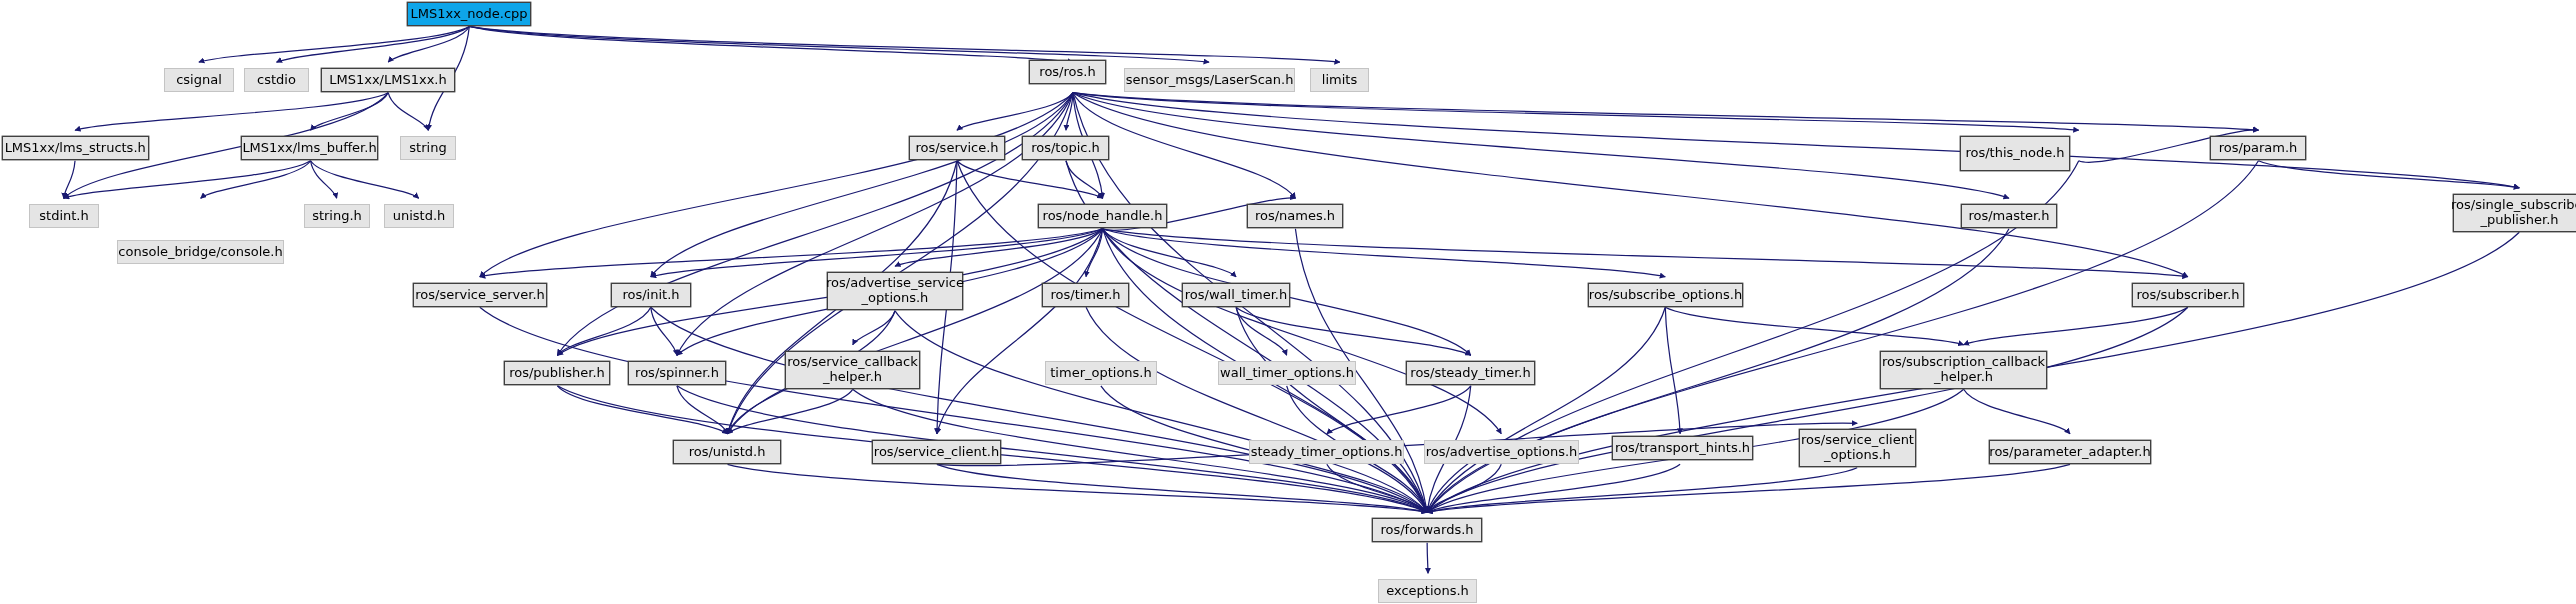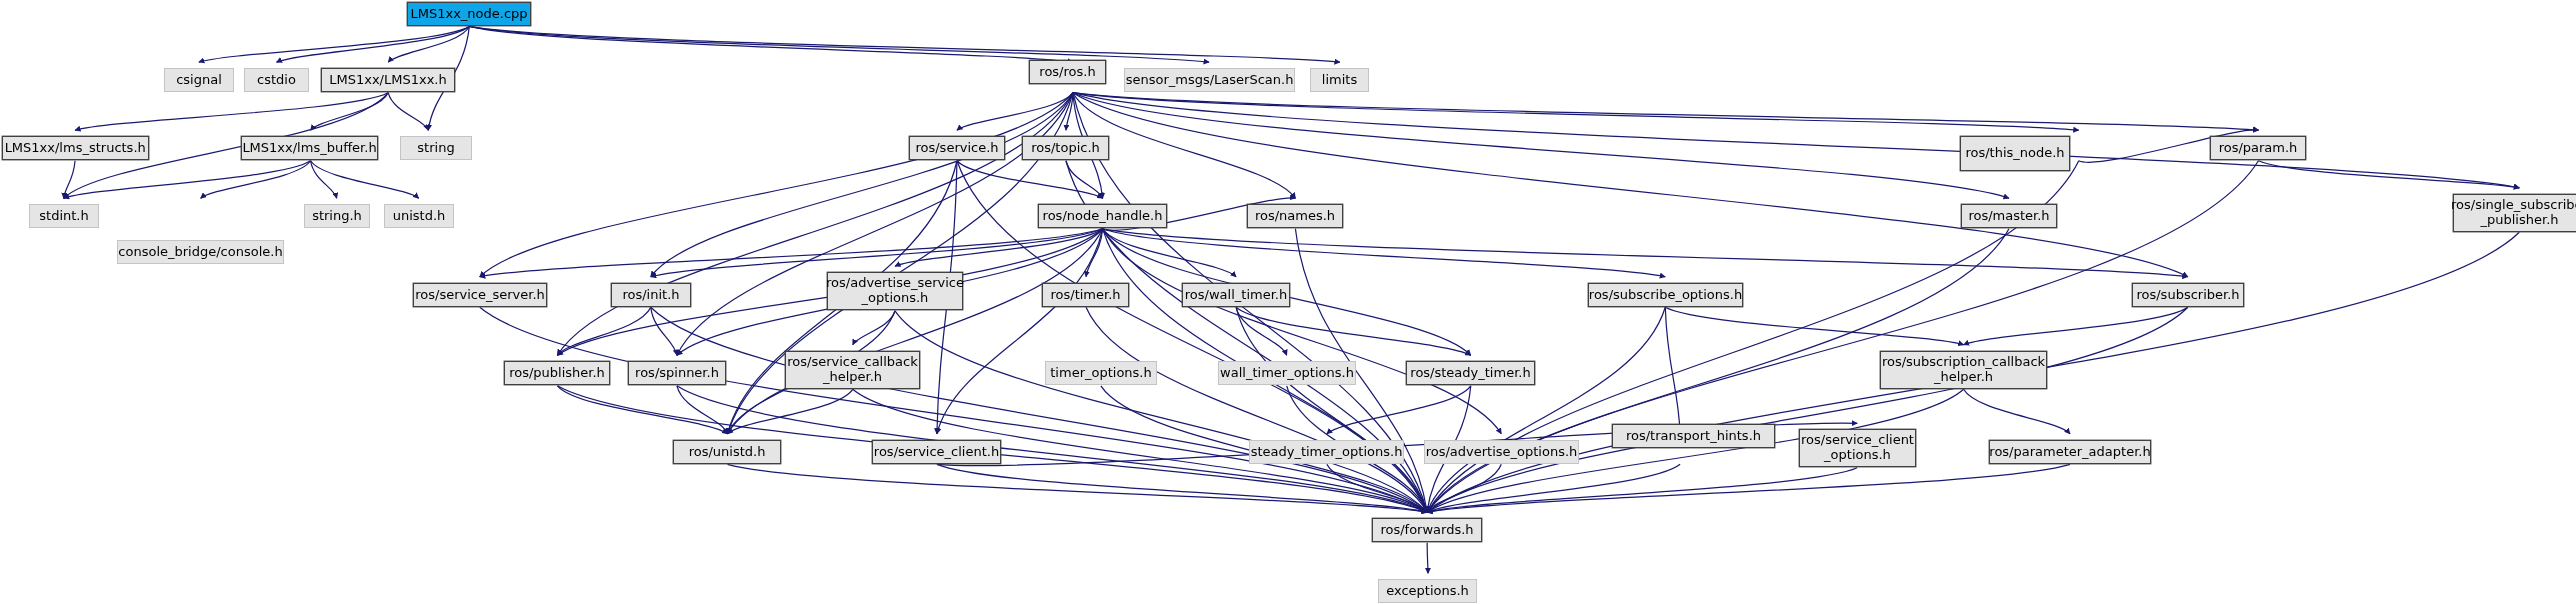--- a/index.html
+++ b/index.html
@@ -162,21 +162,21 @@
   <div id="node-layer">
       <div class="node root" style="left: 407px; top: 1.7px; width: 124px; height: 24.4px;">LMS1xx_node.cpp</div>
       <div class="node" style="left: 164px; top: 68px; width: 70px; height: 24.4px;">csignal</div>
       <div class="node" style="left: 244px; top: 68px; width: 65px; height: 24.4px;">cstdio</div>
       <div class="node strong" style="left: 321px; top: 68px; width: 134px; height: 24.4px;">LMS1xx/LMS1xx.h</div>
       <div class="node strong" style="left: 1029px; top: 60px; width: 77px; height: 24.4px;">ros/ros.h</div>
       <div class="node" style="left: 1124px; top: 68px; width: 171px; height: 24.4px;">sensor_msgs/LaserScan.h</div>
       <div class="node" style="left: 1310px; top: 68px; width: 59px; height: 24.4px;">limits</div>
       <div class="node strong" style="left: 1.7px; top: 136px; width: 147px; height: 24.4px;">LMS1xx/lms_structs.h</div>
       <div class="node strong" style="left: 241px; top: 136px; width: 137px; height: 24.4px;">LMS1xx/lms_buffer.h</div>
-      <div class="node" style="left: 400px; top: 136px; width: 72px; height: 24.4px;">string</div>
+      <div class="node" style="left: 400px; top: 136px; width: 56px; height: 24.4px;">string</div>
       <div class="node strong" style="left: 909px; top: 136px; width: 96px; height: 24.4px;">ros/service.h</div>
       <div class="node strong" style="left: 1022px; top: 136px; width: 87px; height: 24.4px;">ros/topic.h</div>
       <div class="node strong" style="left: 1924px; top: 136px; width: 110px; height: 35px; margin-left: 36px;">ros/this_node.h</div>
       <div class="node strong" style="left: 2210px; top: 136px; width: 96px; height: 24.4px;">ros/param.h</div>
       <div class="node" style="left: 29px; top: 204px; width: 70px; height: 24.4px;">stdint.h</div>
       <div class="node" style="left: 117px; top: 204px; width: 167px; height: 24.4px; margin-top: 36px;">console_bridge/console.h</div>
       <div class="node" style="left: 304px; top: 204px; width: 66px; height: 24.4px;">string.h</div>
       <div class="node" style="left: 384px; top: 204px; width: 70px; height: 24.4px;">unistd.h</div>
       <div class="node strong" style="left: 1038px; top: 204px; width: 129px; height: 24.4px;">ros/node_handle.h</div>
       <div class="node strong" style="left: 1247px; top: 204px; width: 96px; height: 24.4px;">ros/names.h</div>
@@ -197,21 +197,21 @@
 _helper.h</div>
       <div class="node" style="left: 1045px; top: 361px; width: 112px; height: 24.4px;">timer_options.h</div>
       <div class="node" style="left: 1218px; top: 361px; width: 138px; height: 24.4px;">wall_timer_options.h</div>
       <div class="node strong" style="left: 1406px; top: 361px; width: 129px; height: 24.4px;">ros/steady_timer.h</div>
       <div class="node strong" style="left: 1880px; top: 351px; width: 167px; height: 38px;">ros/subscription_callback
 _helper.h</div>
       <div class="node strong" style="left: 673px; top: 440px; width: 108px; height: 24.4px;">ros/unistd.h</div>
       <div class="node strong" style="left: 872px; top: 440px; width: 129px; height: 24.4px;">ros/service_client.h</div>
       <div class="node" style="left: 1249px; top: 440px; width: 155px; height: 24.4px;">steady_timer_options.h</div>
       <div class="node" style="left: 1424px; top: 440px; width: 155px; height: 24.4px;">ros/advertise_options.h</div>
-      <div class="node strong" style="left: 1612px; top: 424px; width: 163px; height: 24.4px;">ros/transport_hints.h</div>
+      <div class="node strong" style="left: 1612px; top: 436px; width: 141px; height: 24.4px;">ros/transport_hints.h</div>
       <div class="node strong" style="left: 1799px; top: 429px; width: 117px; height: 38px;">ros/service_client
 _options.h</div>
       <div class="node strong" style="left: 1989px; top: 440px; width: 162px; height: 24.4px;">ros/parameter_adapter.h</div>
       <div class="node strong" style="left: 1372px; top: 518px; width: 110px; height: 24.4px;">ros/forwards.h</div>
       <div class="node" style="left: 1378px; top: 579px; width: 99px; height: 24.4px;">exceptions.h</div>
     </div>
 </div>
 
 
 </body></html>

